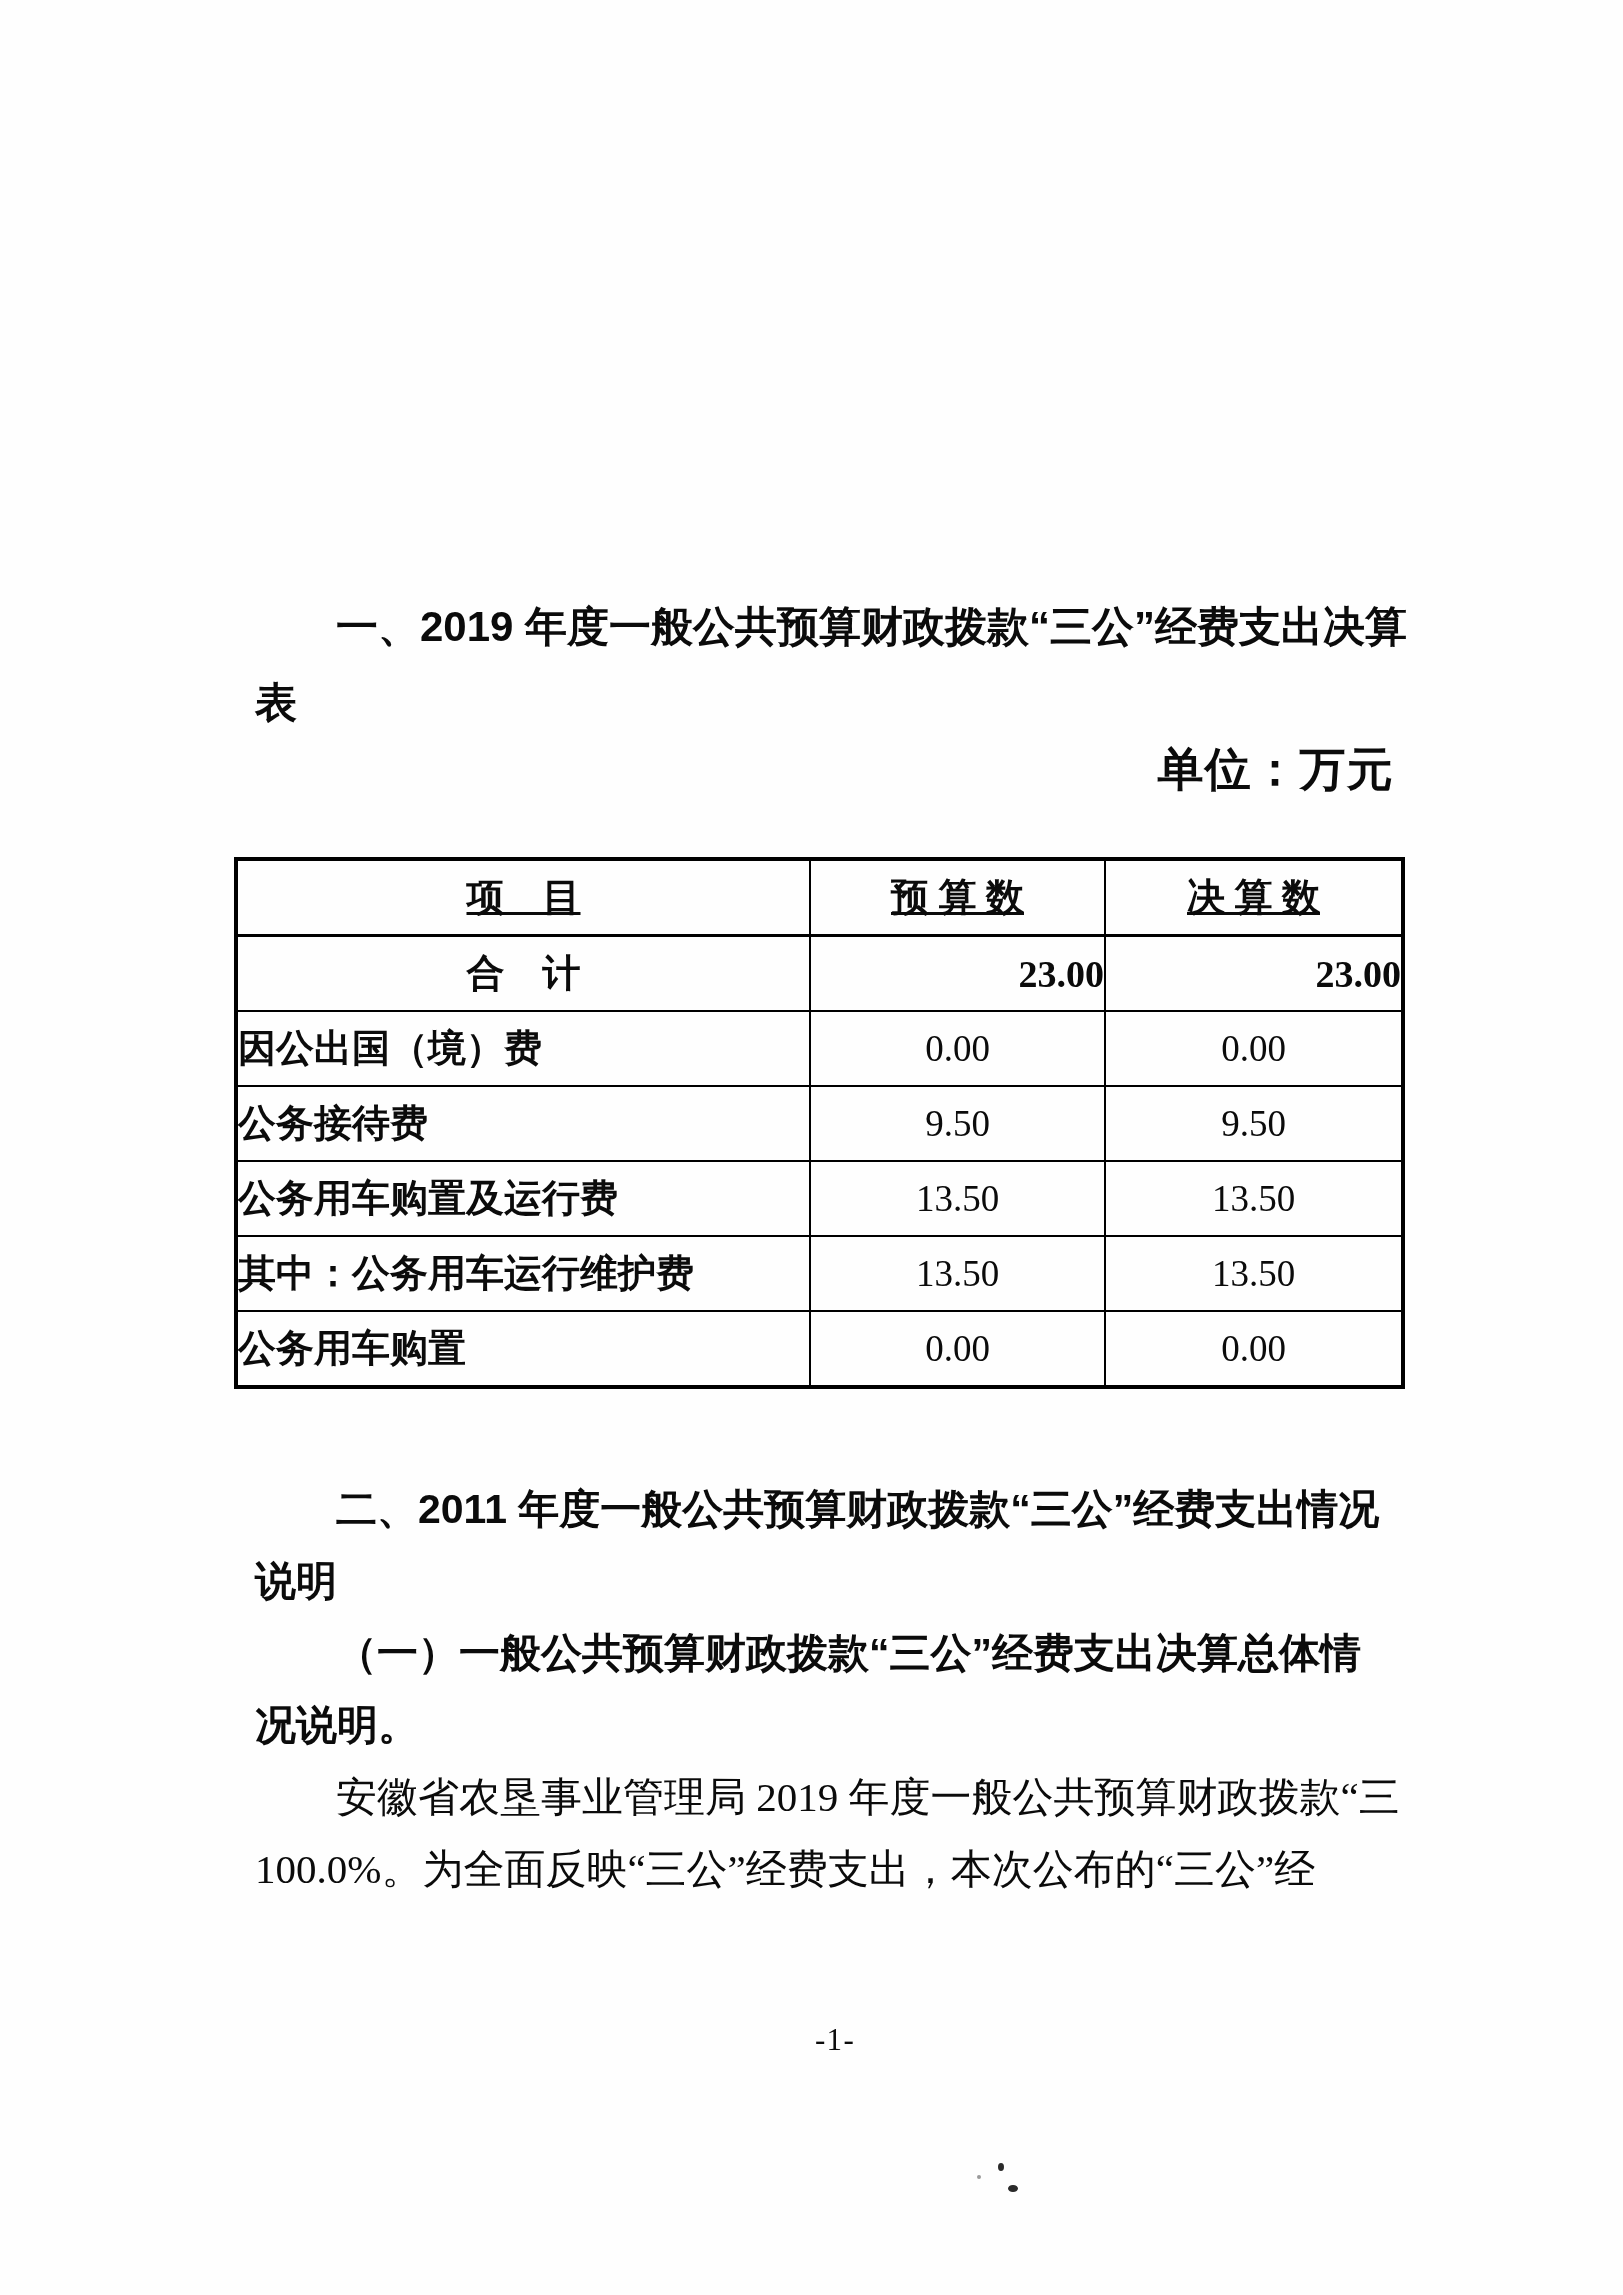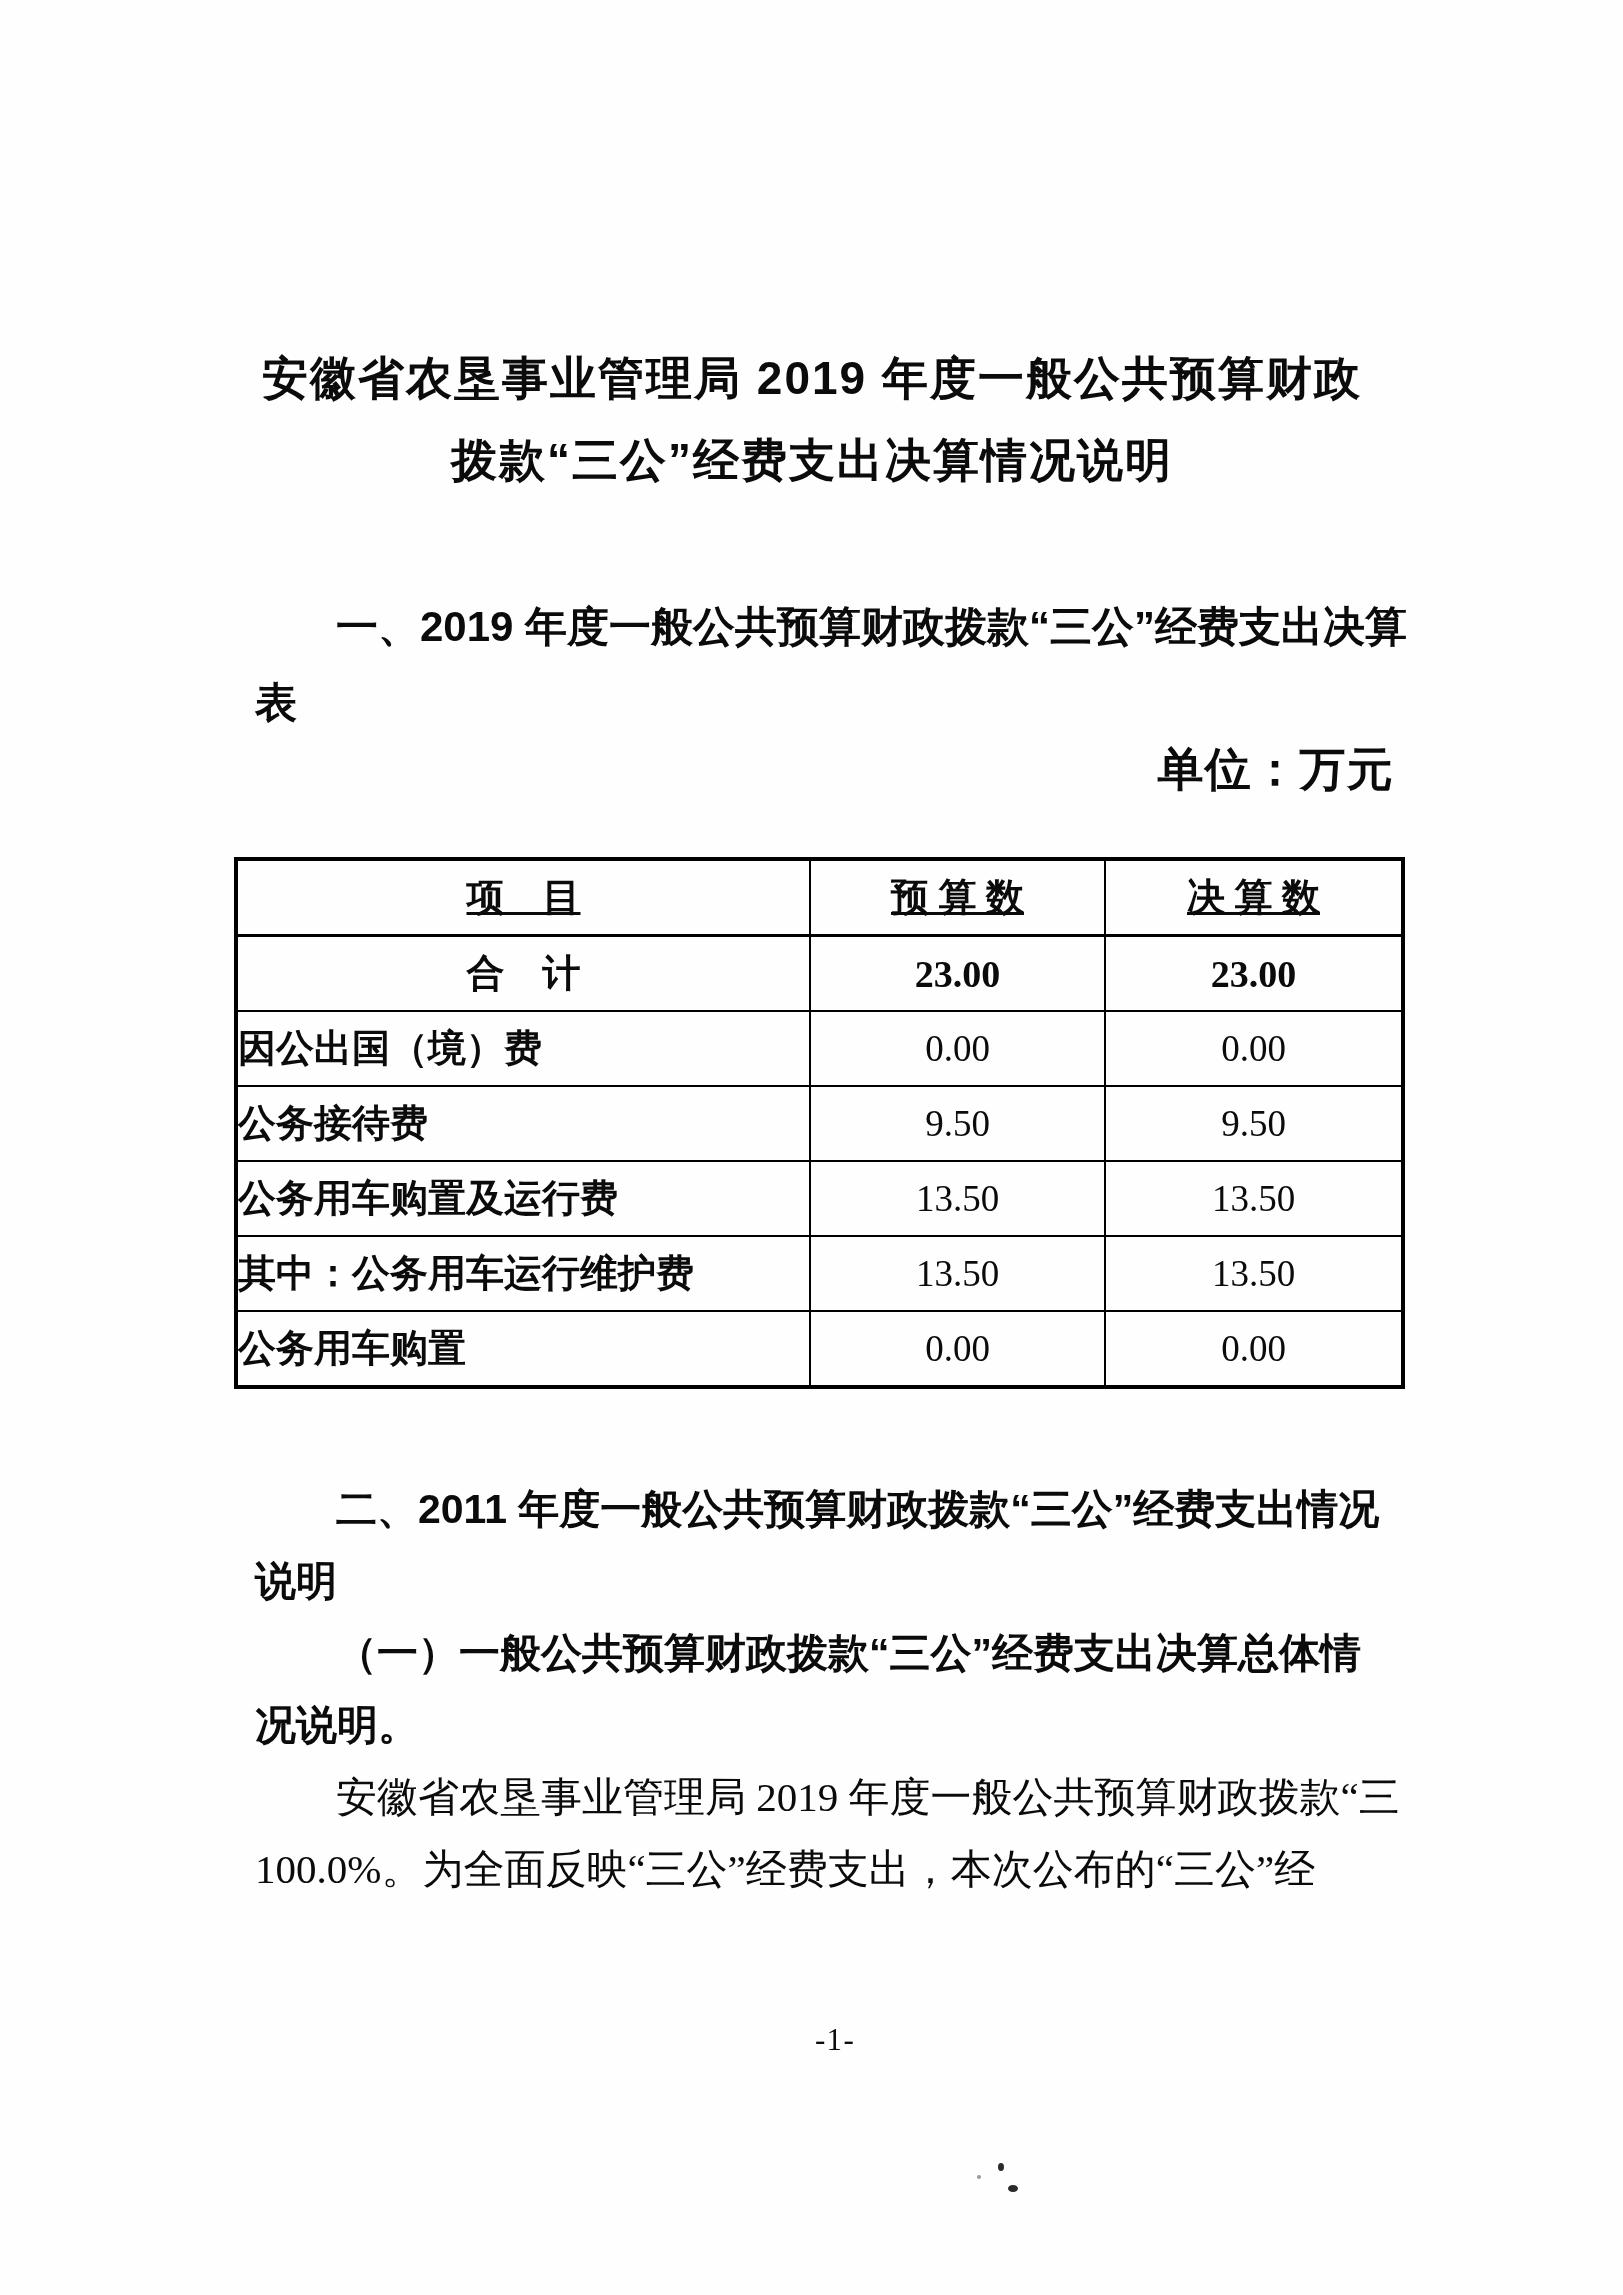--- a/index.html
+++ b/index.html
@@ -48,21 +48,21 @@
     vertical-align:middle;
     overflow:hidden;
     white-space:nowrap;
   }
   col.c-item{width:574px;}
   col.c-budget{width:295px;}
   col.c-final{width:298px;}
   tr.hdr td{border-bottom-width:3.9px;text-decoration:underline;}
   tr.hdr td, tr.total td{font-weight:bold;text-align:center;}
   td.num{text-align:center;font-size:37px;}
-  tr.total td.num{font-weight:bold;font-size:38px;}
+  tr.total td.num{font-weight:bold;font-size:38px;text-align:right;}
   td.lbl{font-weight:bold;}
   td.ind-a{padding-left:14.4px;}
   td.ind-b{padding-left:37px;}
   td.ind-c{padding-left:178px;}
 
   .body-block{
     position:absolute;top:1473px;left:255px;
     font-size:41px;line-height:72px;
   }
   .body-block .b{font-family:"Liberation Sans","DejaVu Sans",sans-serif;font-weight:bold;}
@@ -77,24 +77,20 @@
   .speck{position:absolute;background:#2a2a2a;border-radius:50%;}
   .speck1{top:2163px;left:998px;width:5.9px;height:7.8px;}
   .speck2{top:2185px;left:1008px;width:9.8px;height:7.2px;}
   .speck3{top:2175px;left:977px;width:3.9px;height:3.9px;background:#9a9a9a;}
 </style>
 </head>
 <body>
 
 <div class="page">
 
-  <div class="title-block hei">
-    <div class="title-line">安徽省农垦事业管理局 2019 年度一般公共预算财政</div>
-    <div class="title-line">拨款“三公”经费支出决算情况说明</div>
-  </div>
 
   <div class="sec1-block hei">
     <div class="line indent">一、2019 年度一般公共预算财政拨款“三公”经费支出决算</div>
     <div class="line">表</div>
   </div>
 
   <div class="unit-label hei">单位：万元</div>
 
   <table class="doc-table">
     <colgroup>

